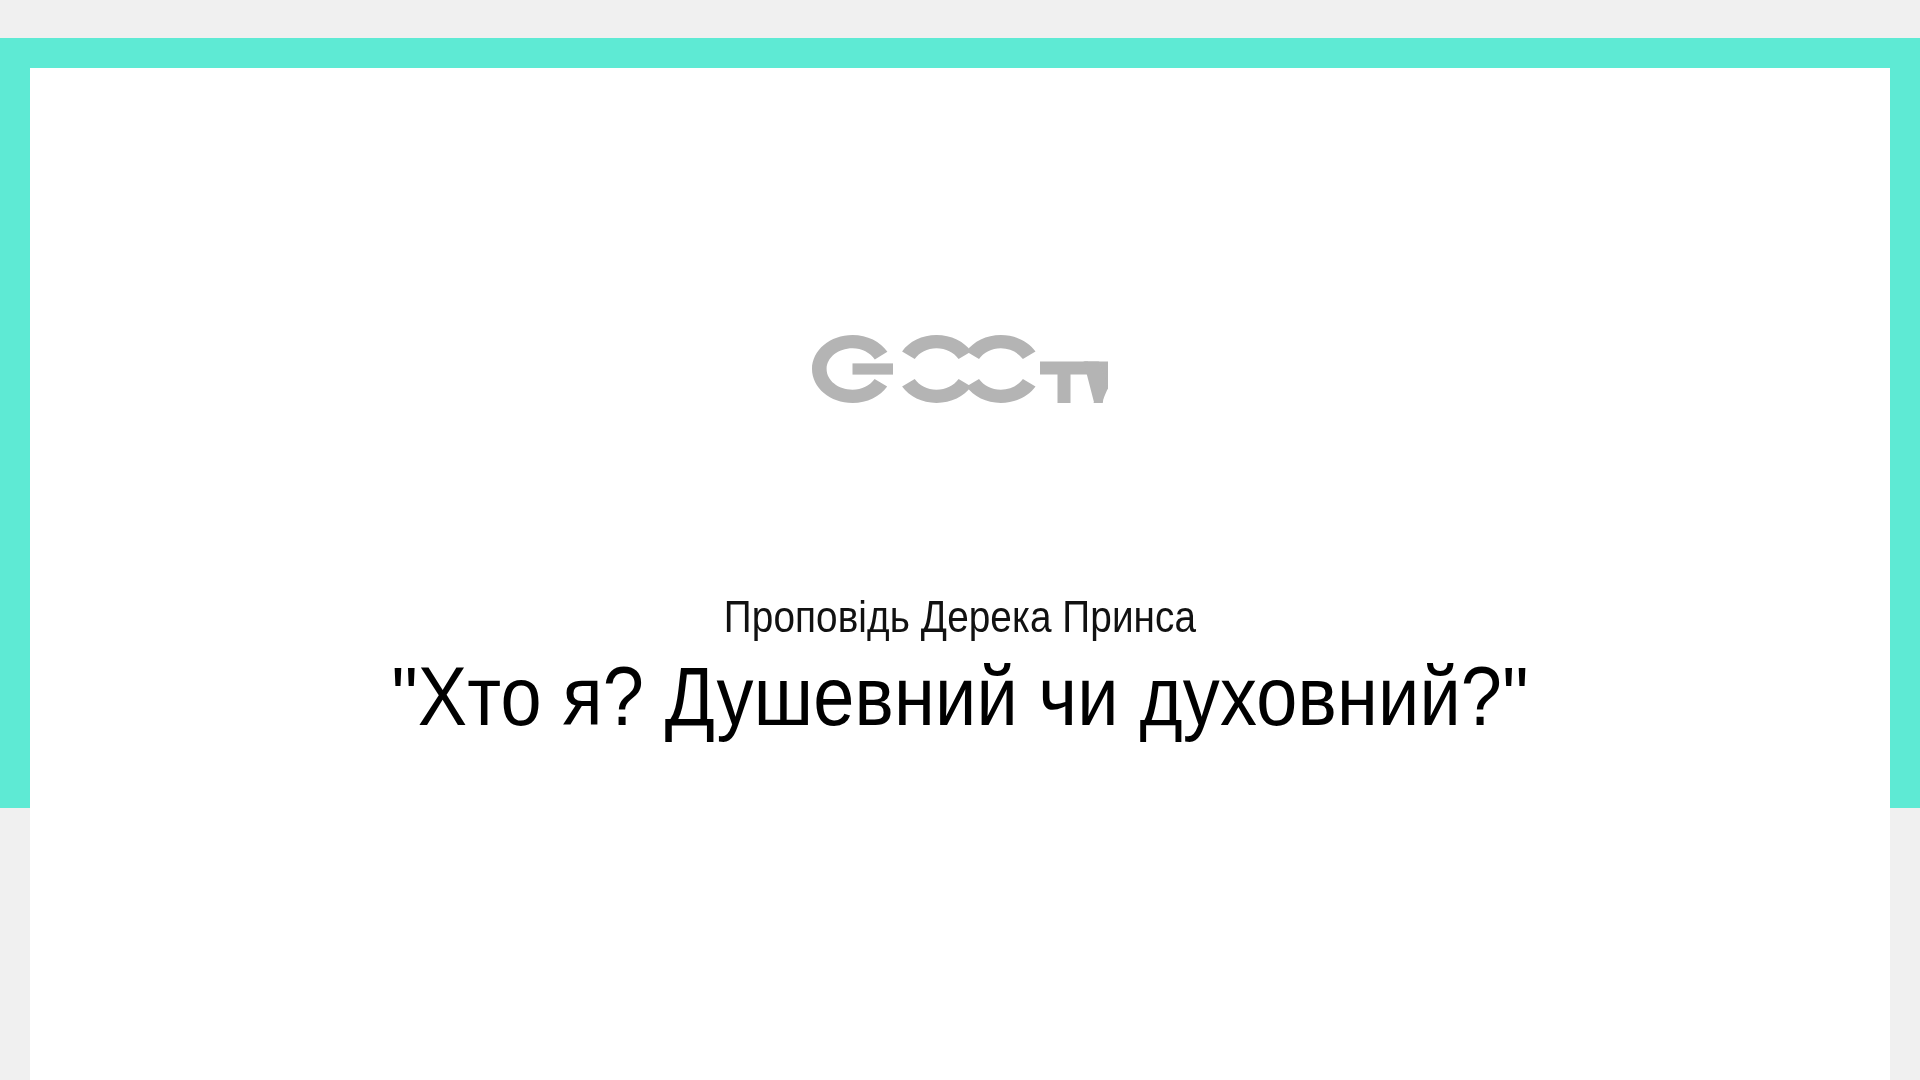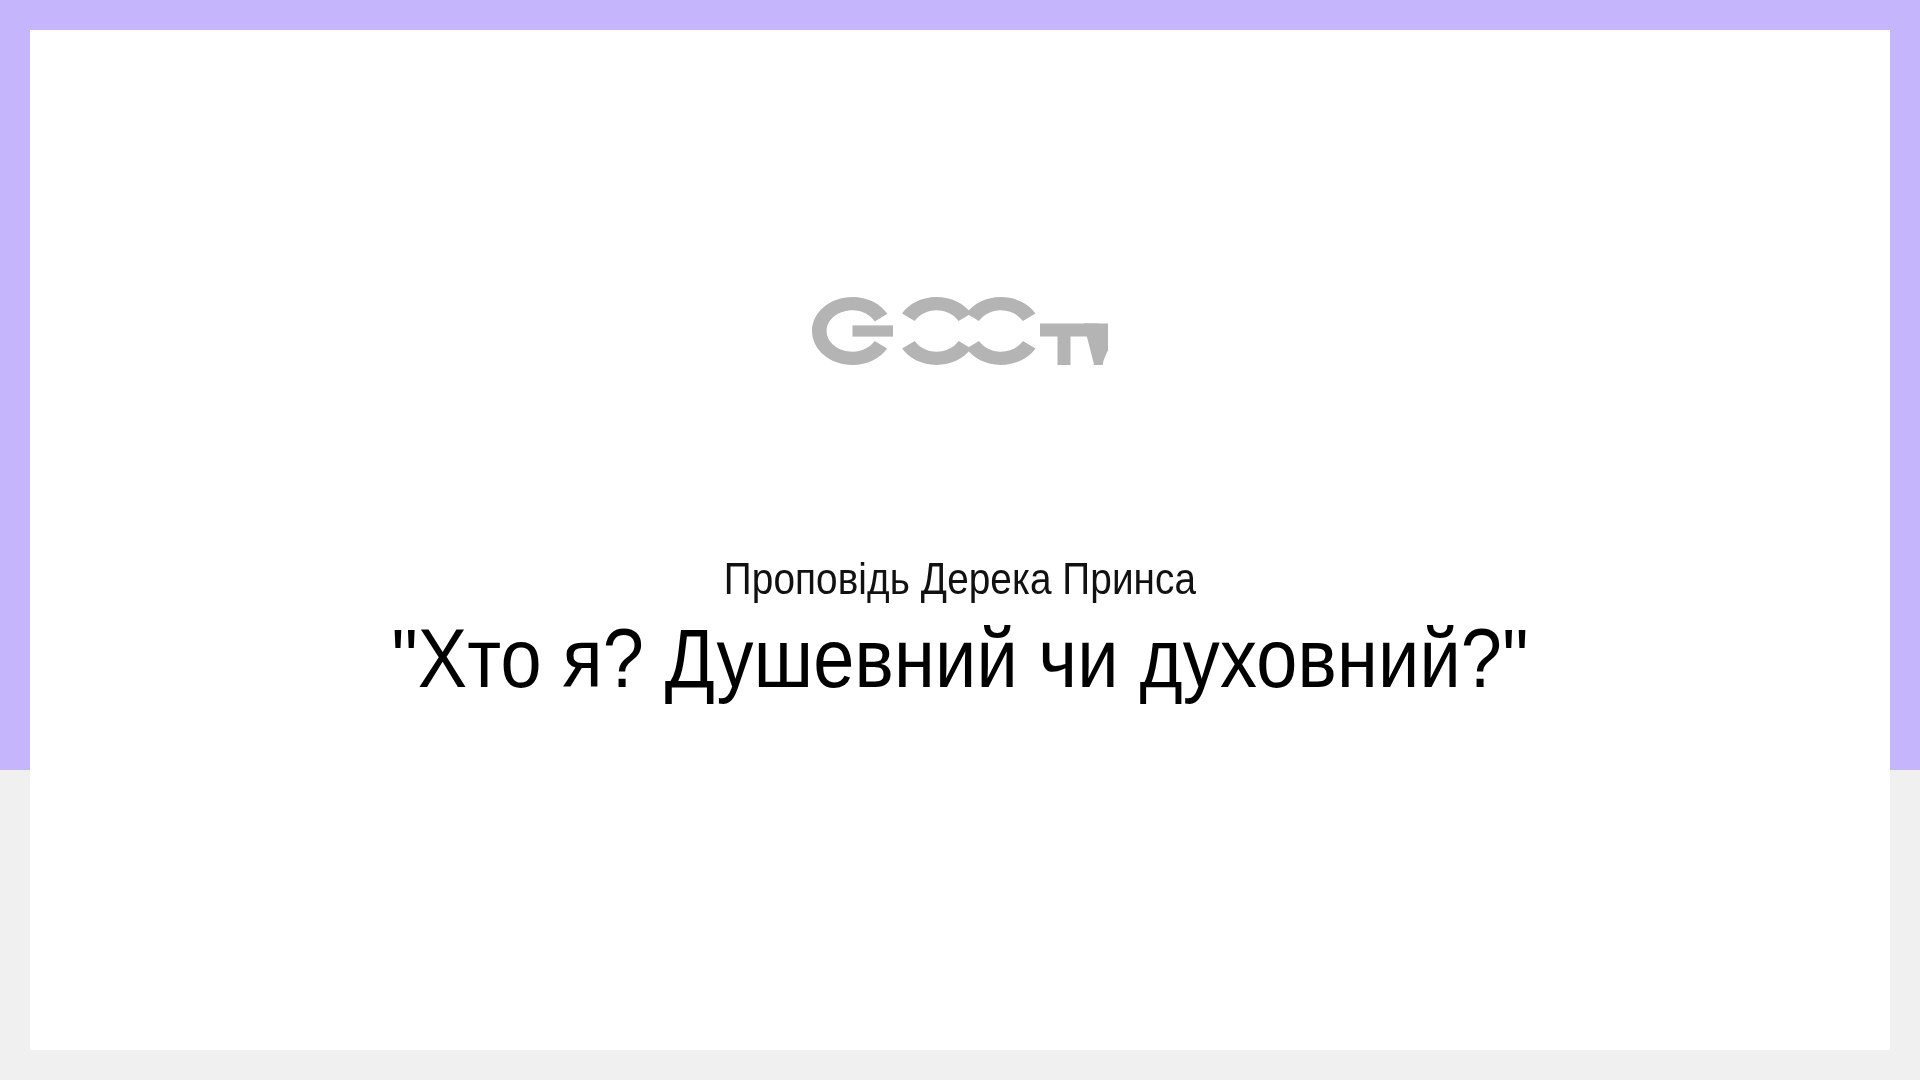--- a/index.html
+++ b/index.html
@@ -11,21 +11,22 @@
     height: 1080px;
     background: #f0f0f0;
     font-family: "Liberation Sans", sans-serif;
     overflow: hidden;
   }
 
   .stage {
     position: relative;
     width: 1920px;
     height: 770px;
-    background: #c4b5fd;
+    background: #5eead4;
+    margin-top: 38px;
   }
 
   
   .card {
     position: absolute;
     left: 30px;
     top: 30px;
     width: 1860px;
     height: 1020px;
     background: #ffffff;

